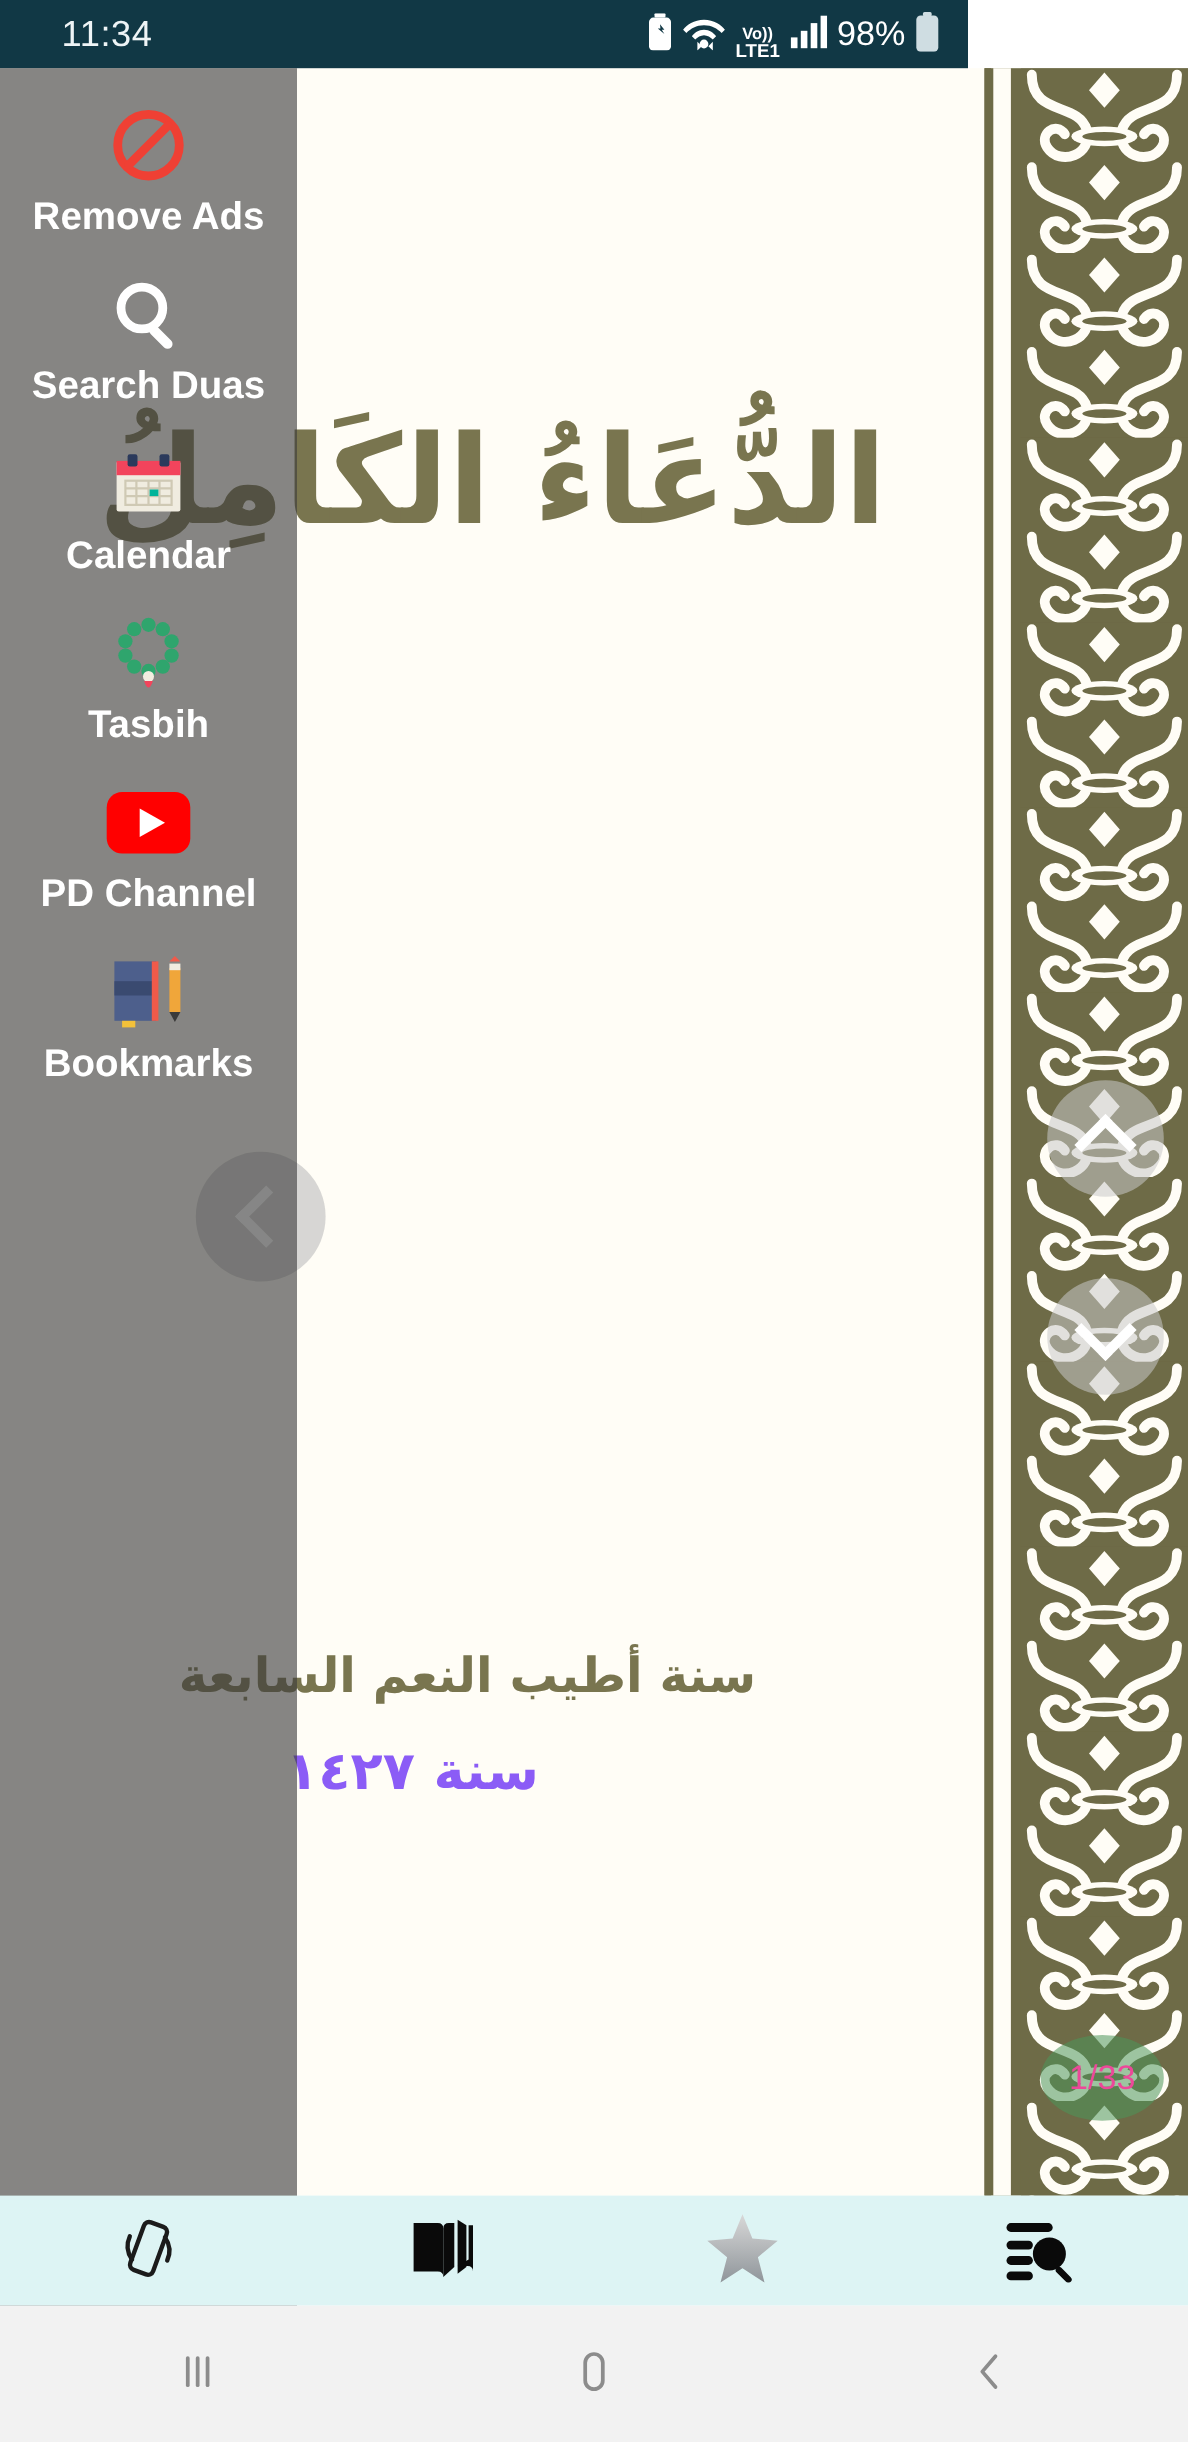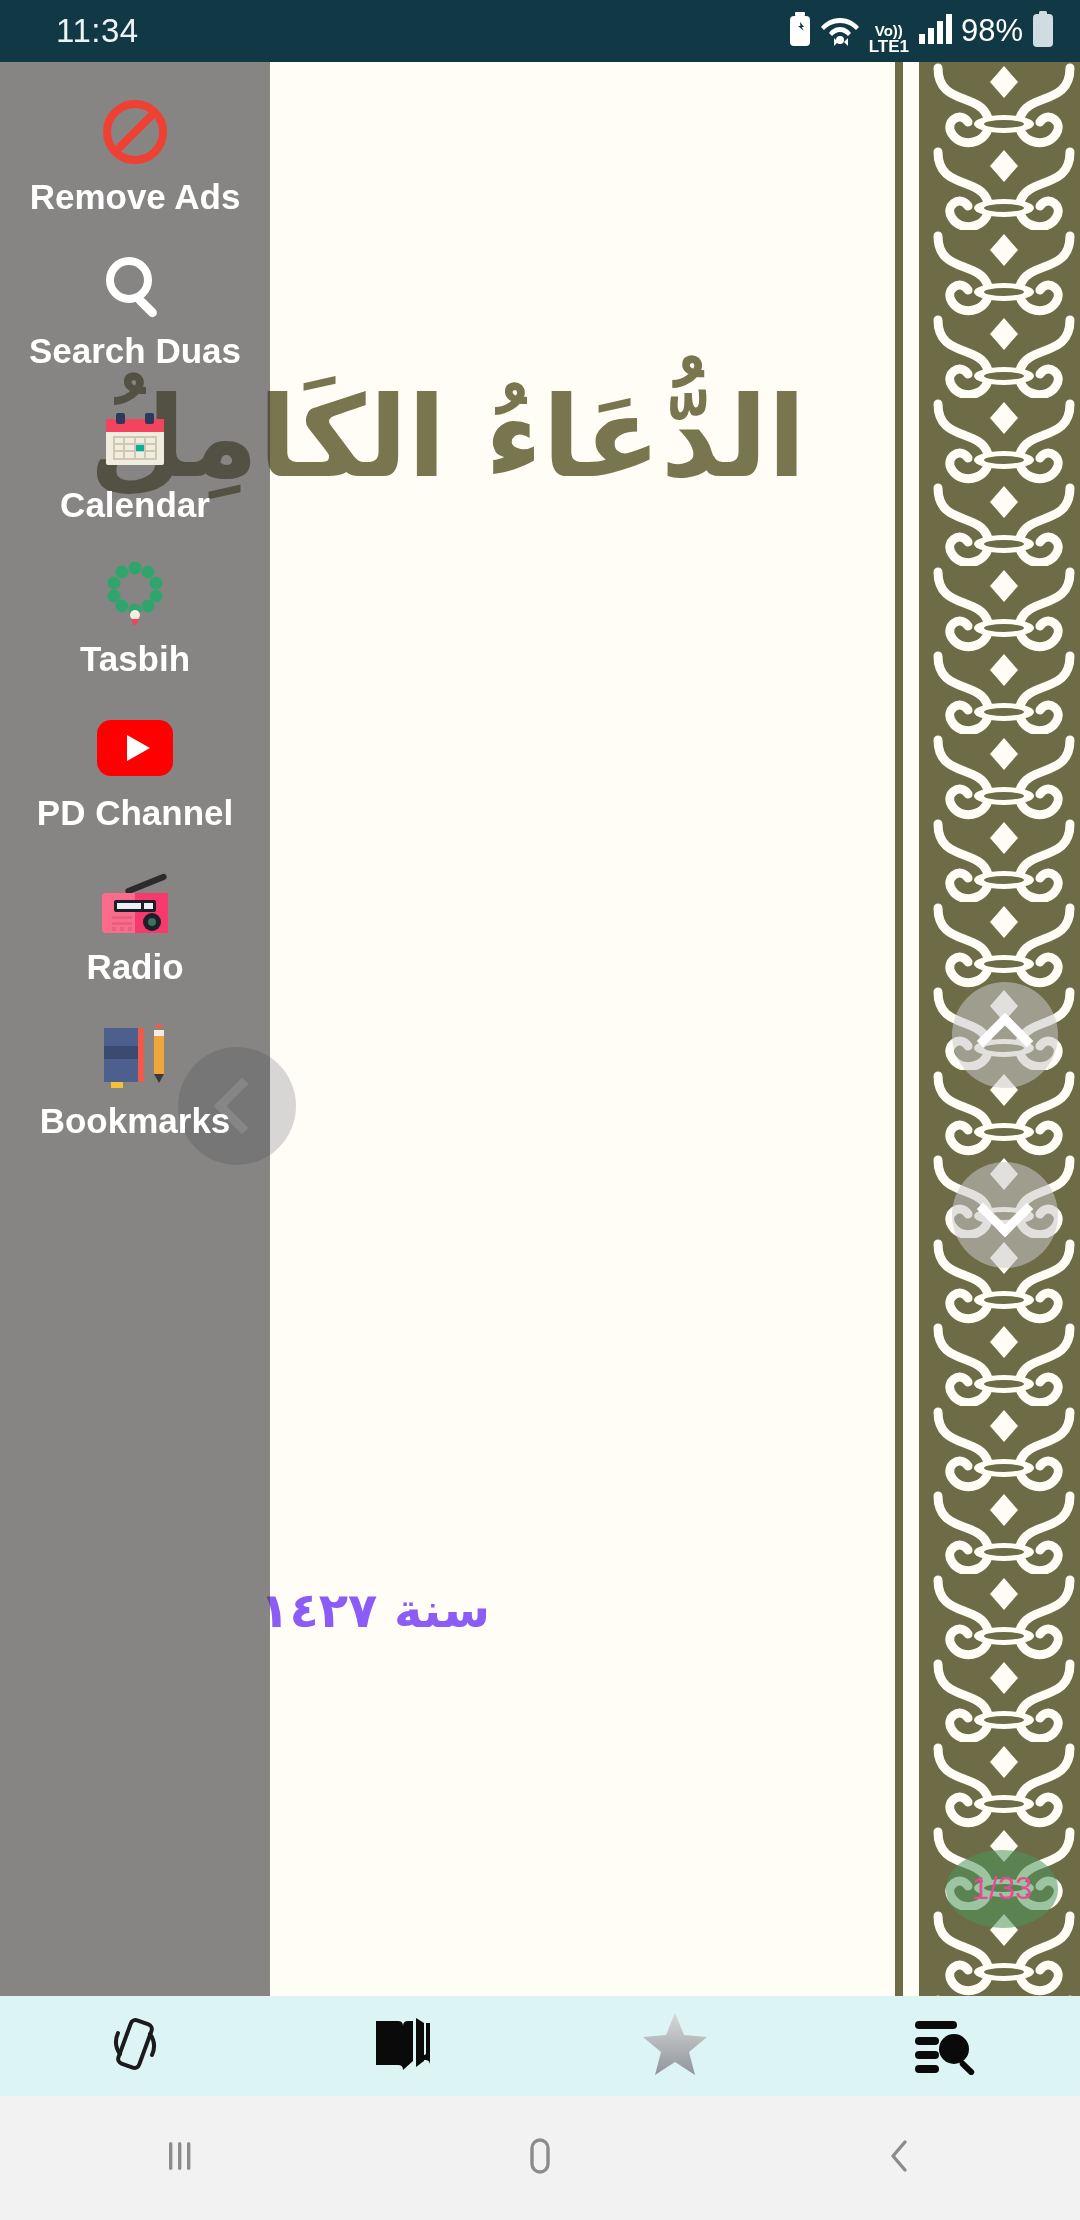--- a/index.html
+++ b/index.html
@@ -6,21 +6,21 @@
   html,body{
     width:1080px; height:2220px;
     background:#ffffff;
     font-family:"Liberation Sans", sans-serif;
     overflow:hidden;
   }
   #screen{ position:relative; width:1080px; height:2220px; overflow:hidden; }
 
   
   .statusbar{
-    position:absolute; top:0; left:0; width:1080px; height:62px;
+    position:absolute; top:0; left:0; width:880px; height:62px;
     background:#113845; color:#ffffff;
     display:flex; align-items:center; justify-content:space-between;
     padding:0 26px 0 56px;
   }
   .status-time{ font-size:33px; font-weight:400; letter-spacing:.5px; color:#eef4f6; }
   .status-right{ display:flex; align-items:center; gap:9px; }
   .sb-ico{ display:block; }
   .status-batterytxt{ font-size:31px; font-weight:400; color:#ffffff; letter-spacing:0px; }
   .volte-wrap{ display:flex; flex-direction:column; align-items:center; line-height:1;margin-top:16px; }
   .volte-top{ font-size:15px; font-weight:700; }
@@ -401,20 +401,21 @@
   <g fill="#6e6b47">
     <ellipse cx="76" cy="62" rx="20" ry="4"></ellipse>
     <ellipse cx="76" cy="146" rx="20" ry="4"></ellipse>
   </g>
 </svg>
           </div>
         </div>
     </div>
 
     <div class="title-ar">الدُّعَاءُ الكَامِلُ</div>
+    <div class="subtitle-ar">سنة أطيب النعم السابعة</div>
     <div class="subtitle-ar2">سنة ١٤٢٧</div>
 
     <div class="navbtn prev">
       <span class="chev l"></span>
     </div>
     <div class="navbtn up">
       <span class="chev u"></span>
     </div>
     <div class="navbtn down">
       <span class="chev d"></span>
@@ -528,42 +529,20 @@
         <span class="di-icon">
           <svg width="78" height="58" viewBox="0 0 78 58">
       <rect x="1" y="1" width="76" height="56" rx="14" fill="#ff0000"></rect>
       <path d="M31 16 L54 29 L31 42 Z" fill="#ffffff"></path>
     </svg>
         </span>
         <span class="di-label">PD Channel</span>
       </div>
       <div class="drawer-item">
         <span class="di-icon">
-          <svg width="78" height="70" viewBox="0 0 78 70">
-      <rect x="28" y="14" width="44" height="6" rx="3" fill="#2b2b2b" transform="rotate(-22 50 17)"></rect>
-      <rect x="6" y="26" width="66" height="40" rx="4" fill="#fb6b8c"></rect>
-      <rect x="39" y="26" width="33" height="40" fill="#f8396e"></rect>
-      <rect x="18" y="33" width="42" height="12" rx="2" fill="#1e1e28"></rect>
-      <rect x="21" y="36" width="24" height="6" fill="#e9f3f7"></rect>
-      <rect x="48" y="36" width="9" height="6" fill="#e9f3f7"></rect>
-      <circle cx="56" cy="55" r="9" fill="#1e1e28"></circle>
-      <circle cx="56" cy="55" r="4" fill="#3e6f60"></circle>
-      <g fill="#e8607f">
-        <rect x="16" y="49" width="20" height="3"></rect>
-              <rect x="16" y="55" width="20" height="3"></rect>
-        <rect x="16" y="60" width="4" height="4"></rect>
-              <rect x="24" y="60" width="4" height="4"></rect>
-        <rect x="32" y="60" width="4" height="4"></rect>
-      </g>
-    </svg>
-        </span>
-        <span class="di-label">Radio</span>
-      </div>
-      <div class="drawer-item">
-        <span class="di-icon">
           <svg width="78" height="72" viewBox="0 0 78 72">
       <rect x="8" y="8" width="38" height="54" fill="#4d5f8c"></rect>
       <rect x="8" y="26" width="38" height="13" fill="#3a4a70"></rect>
       <rect x="42" y="8" width="6" height="54" fill="#f05a4a"></rect>
       <rect x="15" y="62" width="12" height="6" fill="#f3c13a"></rect>
       <rect x="58" y="14" width="10" height="40" fill="#f0a63a"></rect>
       <rect x="58" y="10" width="10" height="6" fill="#f2ece1"></rect>
       <path d="M58 54 h10 l-5 9 z" fill="#3b3b3b"></path>
       <path d="M58 8 h10 l-5 -5 z" fill="#f05a4a"></path>
     </svg>

